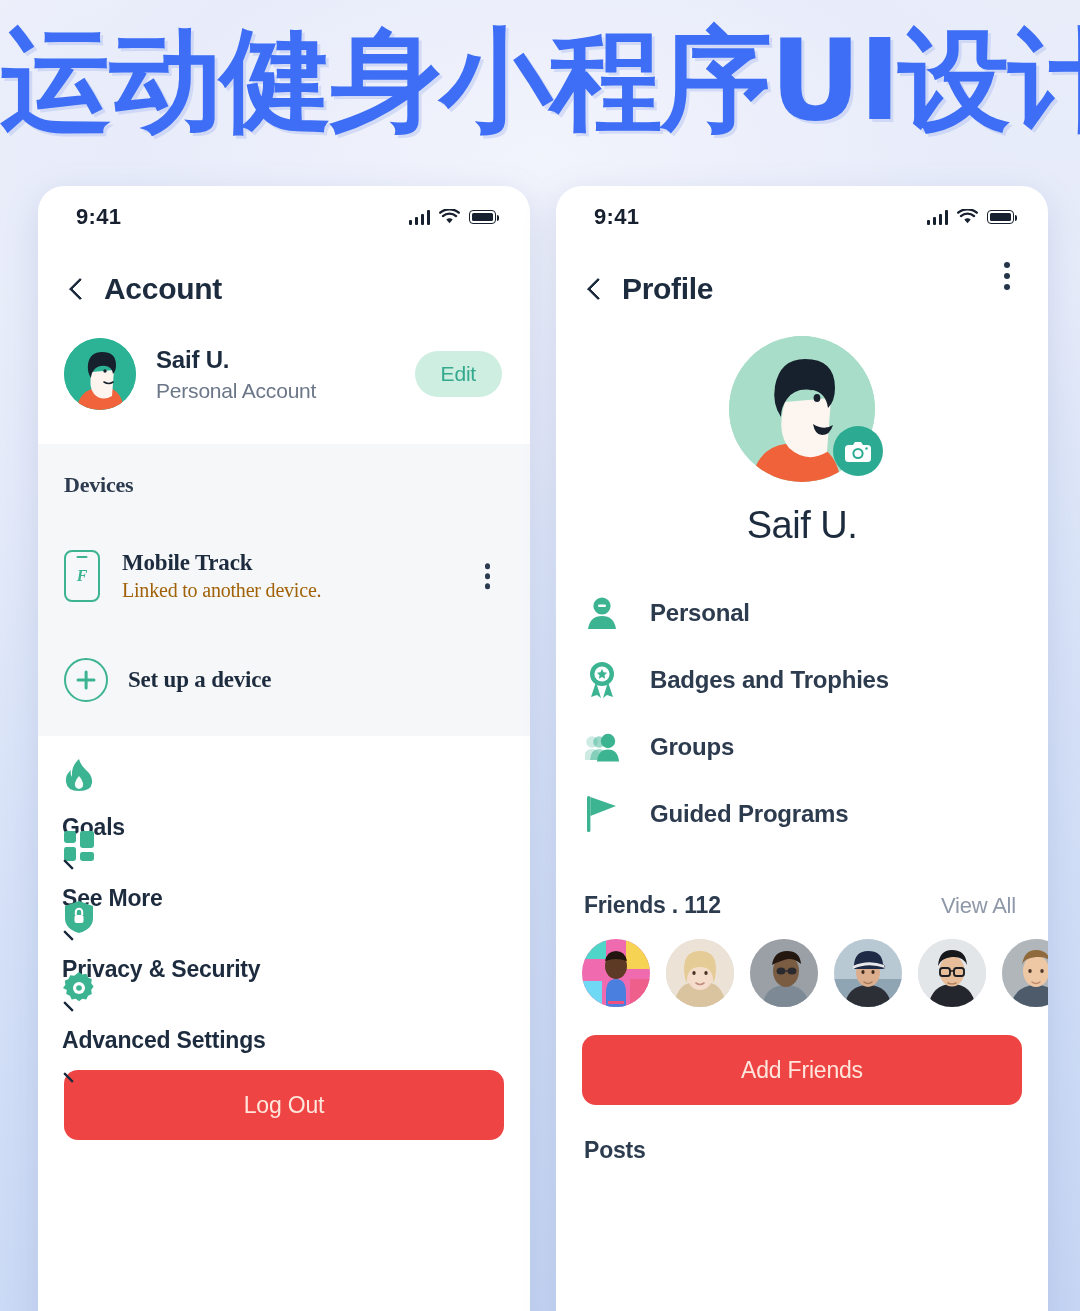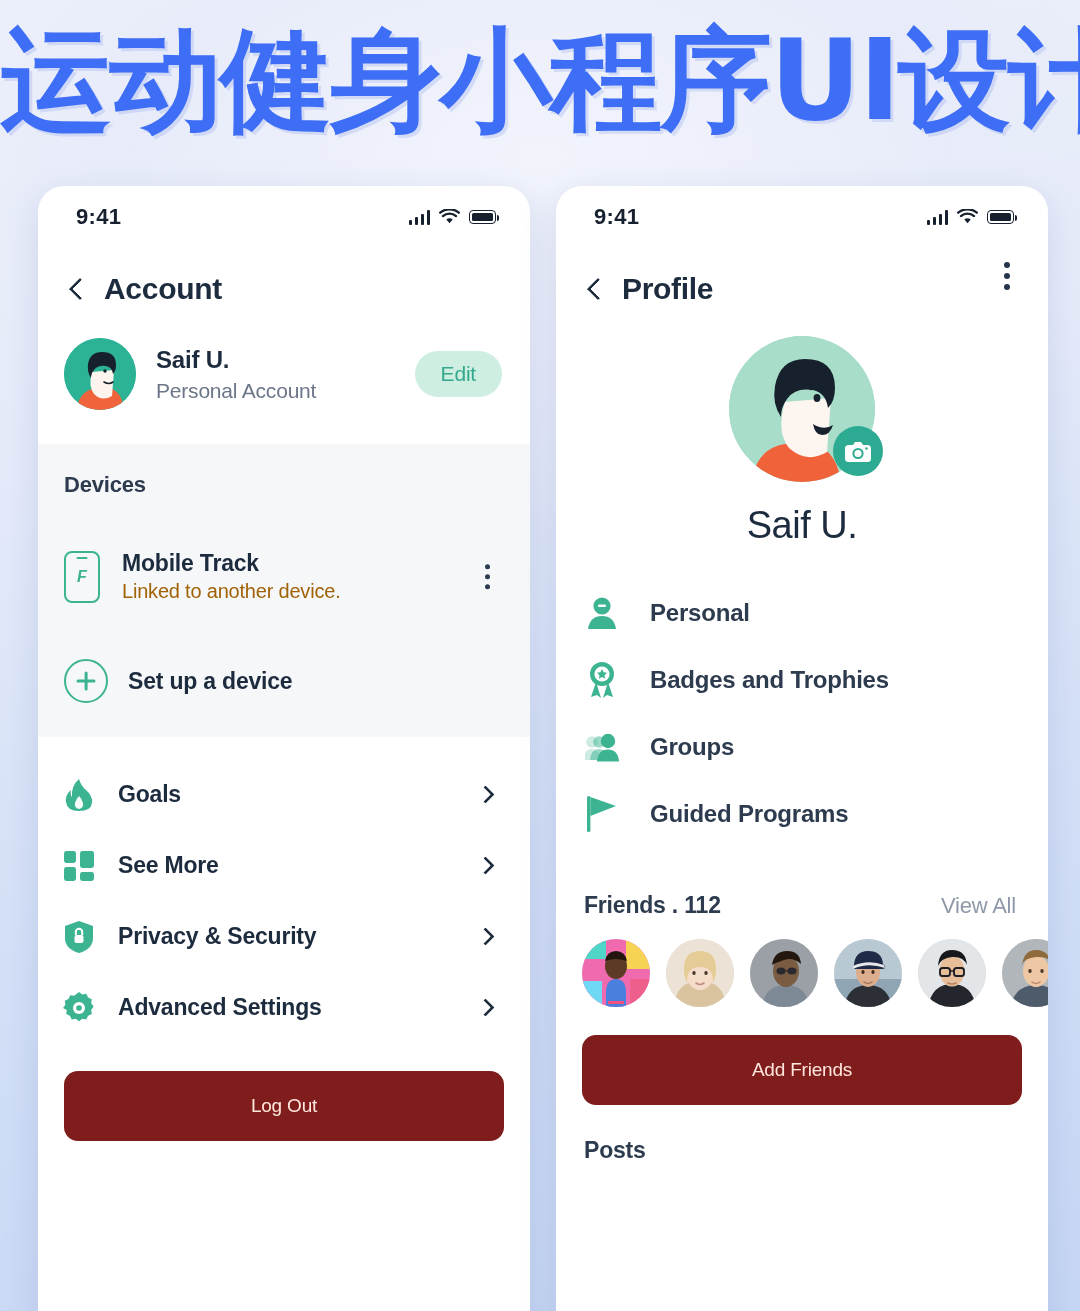--- a/index.html
+++ b/index.html
@@ -156,20 +156,21 @@
     border: none;
     cursor: pointer;
     font-family: inherit;
     letter-spacing: -0.2px;
   }
 
   
   .devices-block {
     background: #f6f7f9;
     padding: 28px 26px 34px 26px;
+    font-family: Liberation Serif, serif;
   }
   .section-label {
     font-size: 22px;
     font-weight: bold;
     color: #2d3b4f;
     letter-spacing: -0.2px;
   }
   .device-row {
     display: flex;
     align-items: center;
@@ -220,47 +221,48 @@
     left: 50%; top: 50%;
   }
   .plus-circle::before { width: 19px; height: 2.8px; transform: translate(-50%,-50%); }
   .plus-circle::after  { width: 2.8px; height: 19px; transform: translate(-50%,-50%); }
   .setup-label { font-size: 23px; font-weight: bold; color: #1d2b3e; letter-spacing: -0.2px; }
 
   
   .settings-list { padding: 22px 30px 0 24px; }
   .settings-item {
     display: flex;
-    align-items: center;
+    align-items: flex-start;
     gap: 22px;
     height: 71px;
     cursor: pointer;
+    flex-direction: column;
   }
   .settings-ico { width: 34px; height: 34px; flex: none; display: flex; align-items: center; justify-content: center; }
   .settings-label { flex: 1; font-size: 23px; font-weight: bold; color: #1d2b3e; letter-spacing: -0.2px; }
   .chevron-r {
     width: 13px; height: 13px;
     border-top: 3.2px solid #1d2b3e;
     border-right: 3.2px solid #1d2b3e;
     transform: rotate(45deg);
     margin-right: 8px;
     border-radius: 1px;
   }
 
   
   .cta {
     display: block;
     margin: 28px 14px 0 26px;
     width: calc(100% - 52px);
     height: 70px;
-    background: #7f1d1d;
+    background: #ef4444;
     color: #ffe6dc;
     border: none;
     border-radius: 14px;
-    font-size: 19px;
+    font-size: 23px;
     font-family: inherit;
     letter-spacing: -0.2px;
     cursor: pointer;
   }
 
   
   .home-indicator {
     position: absolute;
     left: 50%; bottom: 22px;
     transform: translateX(-50%);

